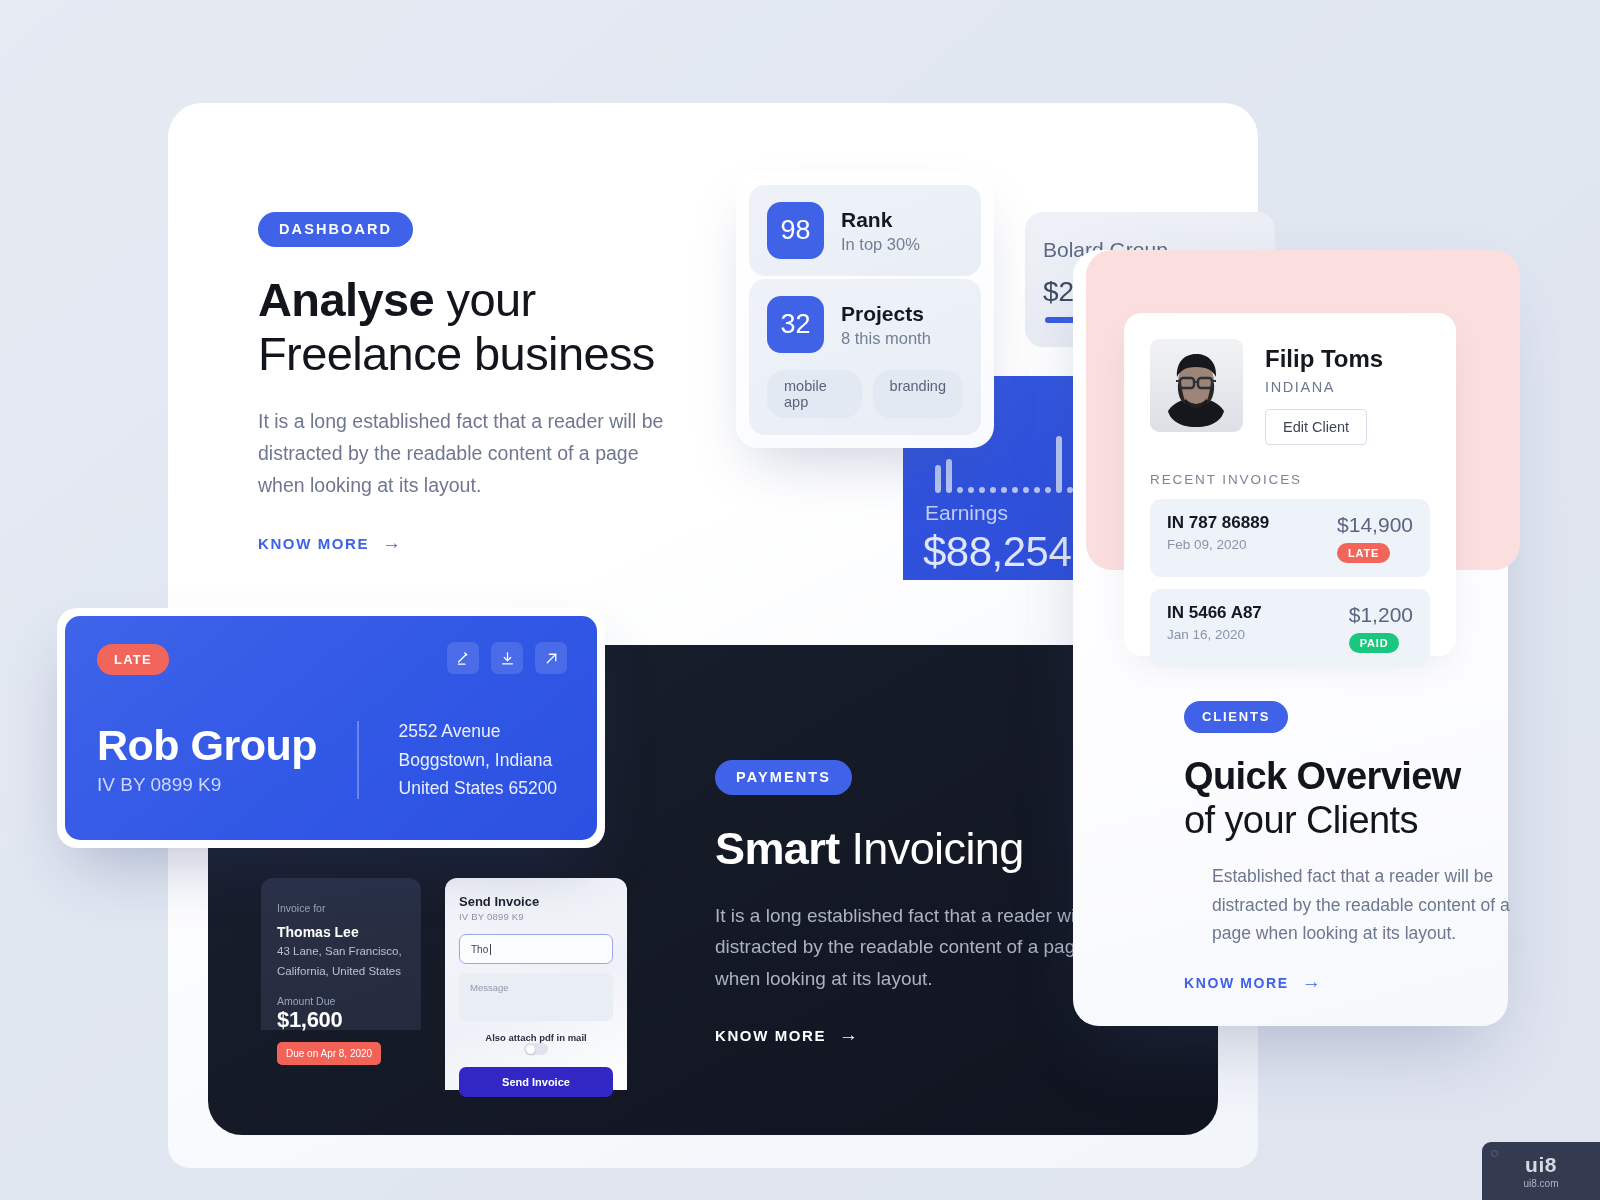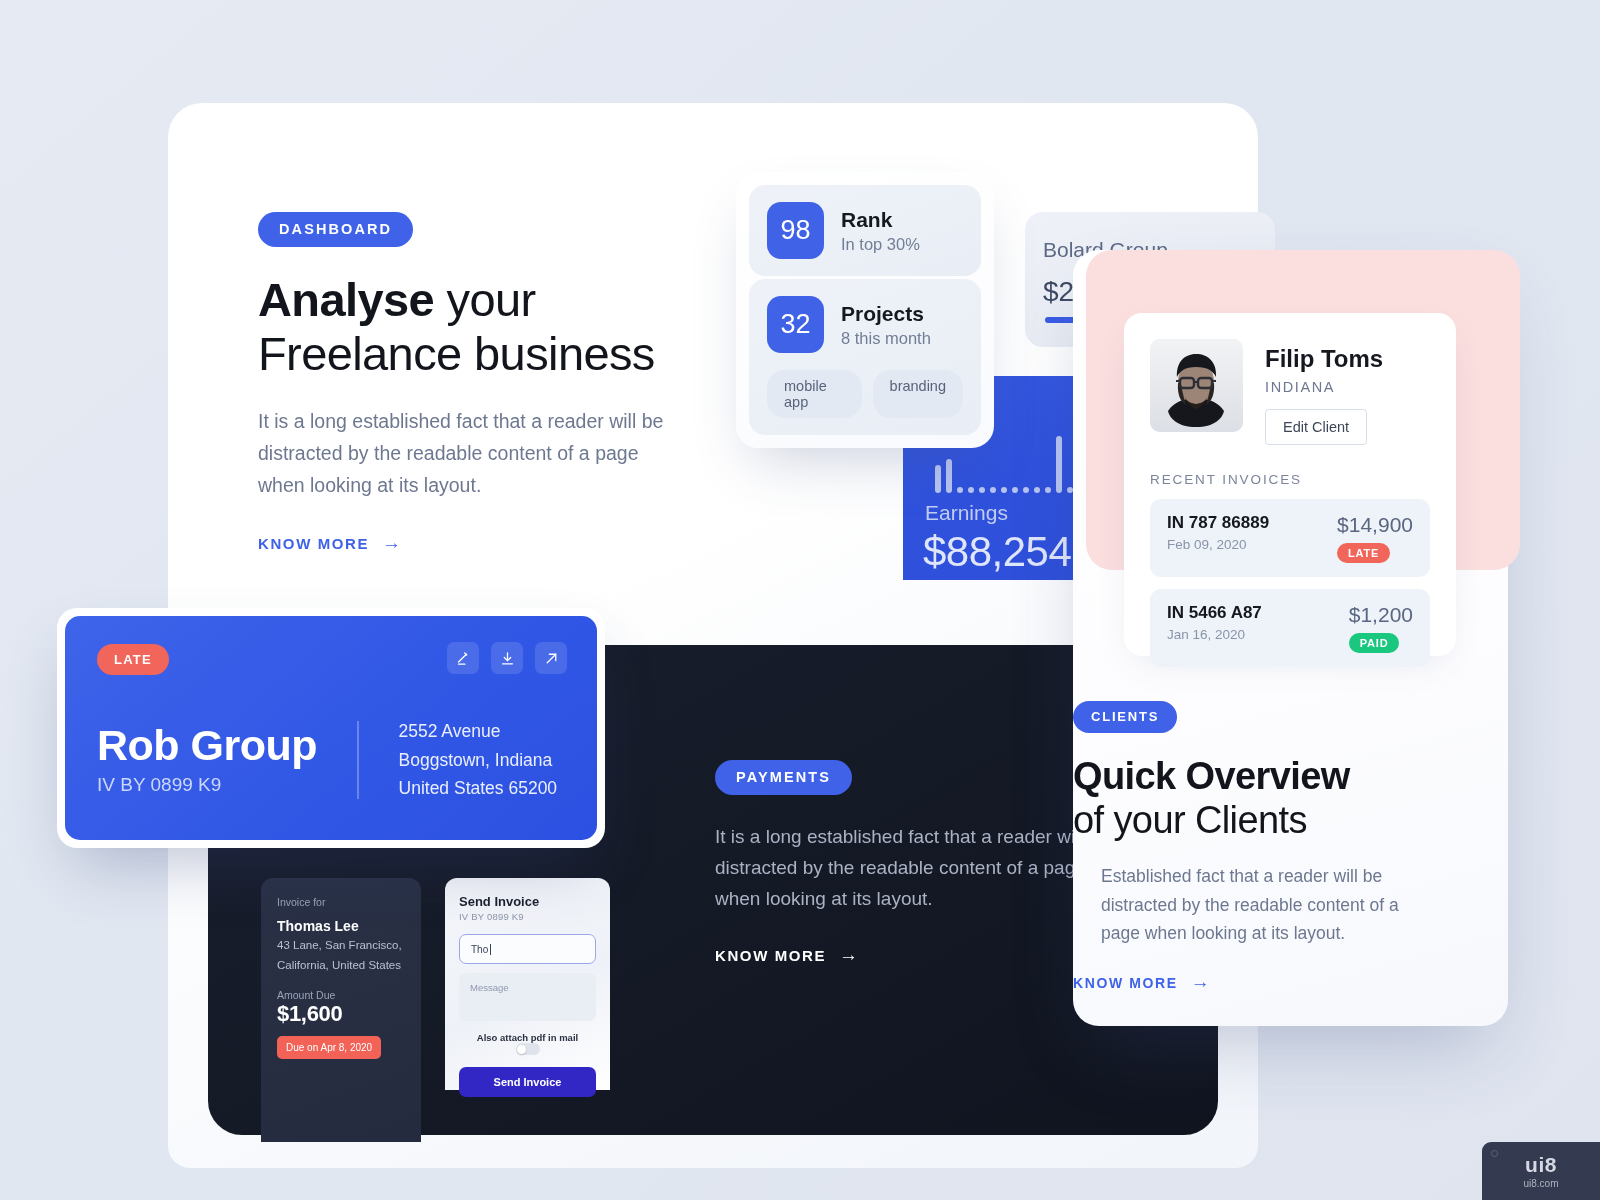--- a/index.html
+++ b/index.html
@@ -100,37 +100,37 @@
     background: linear-gradient(150deg, #1b2030 0%, #151a27 45%, #10141f 100%);
     border-radius: 6px 6px 34px 34px;
   }
   #payments-block { position: absolute; left: 715px; top: 760px; width: 400px; }
   #payments-block .h1 { color: #ffffff; font-size: 45px; margin-top: 28px; }
   #payments-block .body-copy { color: #aab2c4; font-size: 19px; }
   #payments-block .know { color: #ffffff; }
 
   
   #invoice-for-card {
-    position: absolute; left: 261px; top: 878px; width: 160px; height: 264px;
+    position: absolute; left: 261px; top: 878px; width: 160px; height: 152px;
     background: linear-gradient(160deg, #2a3146 0%, #242b3e 100%);
-    border-radius: 12px 12px 0 0; padding: 18px 16px 0;
+    border-radius: 12px 12px 0 0; padding: 24px 16px 0;
   }
   .inv-label { font-size: 10.5px; color: #9aa3b8; }
   .inv-name { font-size: 14px; font-weight: 700; color: #fff; margin-top: 10px; }
   .inv-addr { font-size: 11.5px; color: #b9c0d0; line-height: 1.5; margin-top: 3px; }
   .inv-due-lbl { font-size: 10.5px; color: #9aa3b8; margin-top: 14px; }
   .inv-amount { font-size: 22px; font-weight: 700; color: #fff; letter-spacing: -.3px; }
   .inv-due-badge {
     display: inline-block; margin-top: 9px; background: #f26257; color: #fff;
     font-size: 10px; padding: 6px 9px; border-radius: 5px;
   }
 
   
   #send-invoice-card {
-    position: absolute; left: 445px; top: 878px; width: 165px; height: 212px;
+    position: absolute; left: 445px; top: 878px; width: 182px; height: 212px;
     background: linear-gradient(155deg, #f4f6fa 0%, #eef1f7 55%, #ffffff 100%);
     border-radius: 12px 12px 0 0; padding: 16px 14px 0;
   }
   .si-title { font-size: 13px; font-weight: 700; color: #1b2030; }
   .si-sub { font-size: 9.5px; color: #8d96a9; margin-top: 2px; letter-spacing: .2px; }
   .si-input {
     margin-top: 12px; height: 30px; border: 1.4px solid #9aa6e8; border-radius: 7px;
     background: #fbfcfe; display: flex; align-items: center; padding: 0 11px;
     font-size: 10px; color: #3a4256;
   }
@@ -211,21 +211,21 @@
   .inv-no { font-size: 17px; font-weight: 700; color: #15181f; }
   .inv-date { font-size: 13.5px; color: #8a94a8; margin-top: 4px; }
   .inv-amt { font-size: 21px; color: #5a6580; text-align: right; font-weight: 400; }
   .inv-status {
     display: inline-block; margin-top: 6px; font-size: 11px; font-weight: 700;
     letter-spacing: .8px; color: #fff; padding: 4px 11px; border-radius: 11px;
   }
   .st-late { background: #f2655a; }
   .st-paid { background: #19c77f; }
 
-  #clients-block { position: absolute; left: 1073px; top: 701px; width: 330px; }
+  #clients-block { position: absolute; left: 1184px; top: 701px; width: 330px; }
   #clients-block .h1 { font-size: 38px; margin-top: 22px; line-height: 1.15; }
   #clients-block .body-copy { font-size: 17.5px; margin-top: 20px; line-height: 1.62; margin-left: 28px; }
   #clients-block .know { margin-top: 26px; font-size: 14px; }
   #clients-block .pill { font-size: 13px; padding: 8px 18px 9px; letter-spacing: 1.8px; }
 
   
   #watermark {
     position: absolute; right: 0px; bottom: 0px; width: 118px; height: 58px;
     background: #343a4f; border-radius: 9px 0 0 0;
     display: flex; flex-direction: column; align-items: center; justify-content: center;
@@ -335,20 +335,23 @@
     </div>
     <div class="si-toggle-row">
       <span class="si-toggle-lbl">Also attach pdf in mail</span>
       <span class="si-toggle"></span>
     </div>
     <div class="si-btn">Send Invoice</div>
   </div>
 
   <div id="payments-block">
     <span class="pill">PAYMENTS</span>
+    <div class="h1">
+      <b>Smart</b><span> Invoicing</span>
+    </div>
     <p class="body-copy">It is a long established fact that a reader will be distracted by the readable content of a page when looking at its layout.</p>
     <div class="know">
       <span>KNOW MORE</span>
       <span class="arr">→</span>
     </div>
   </div>
 
   <div id="rob-card-wrap">
     <div id="rob-card">
       <span class="badge-late">LATE</span>

